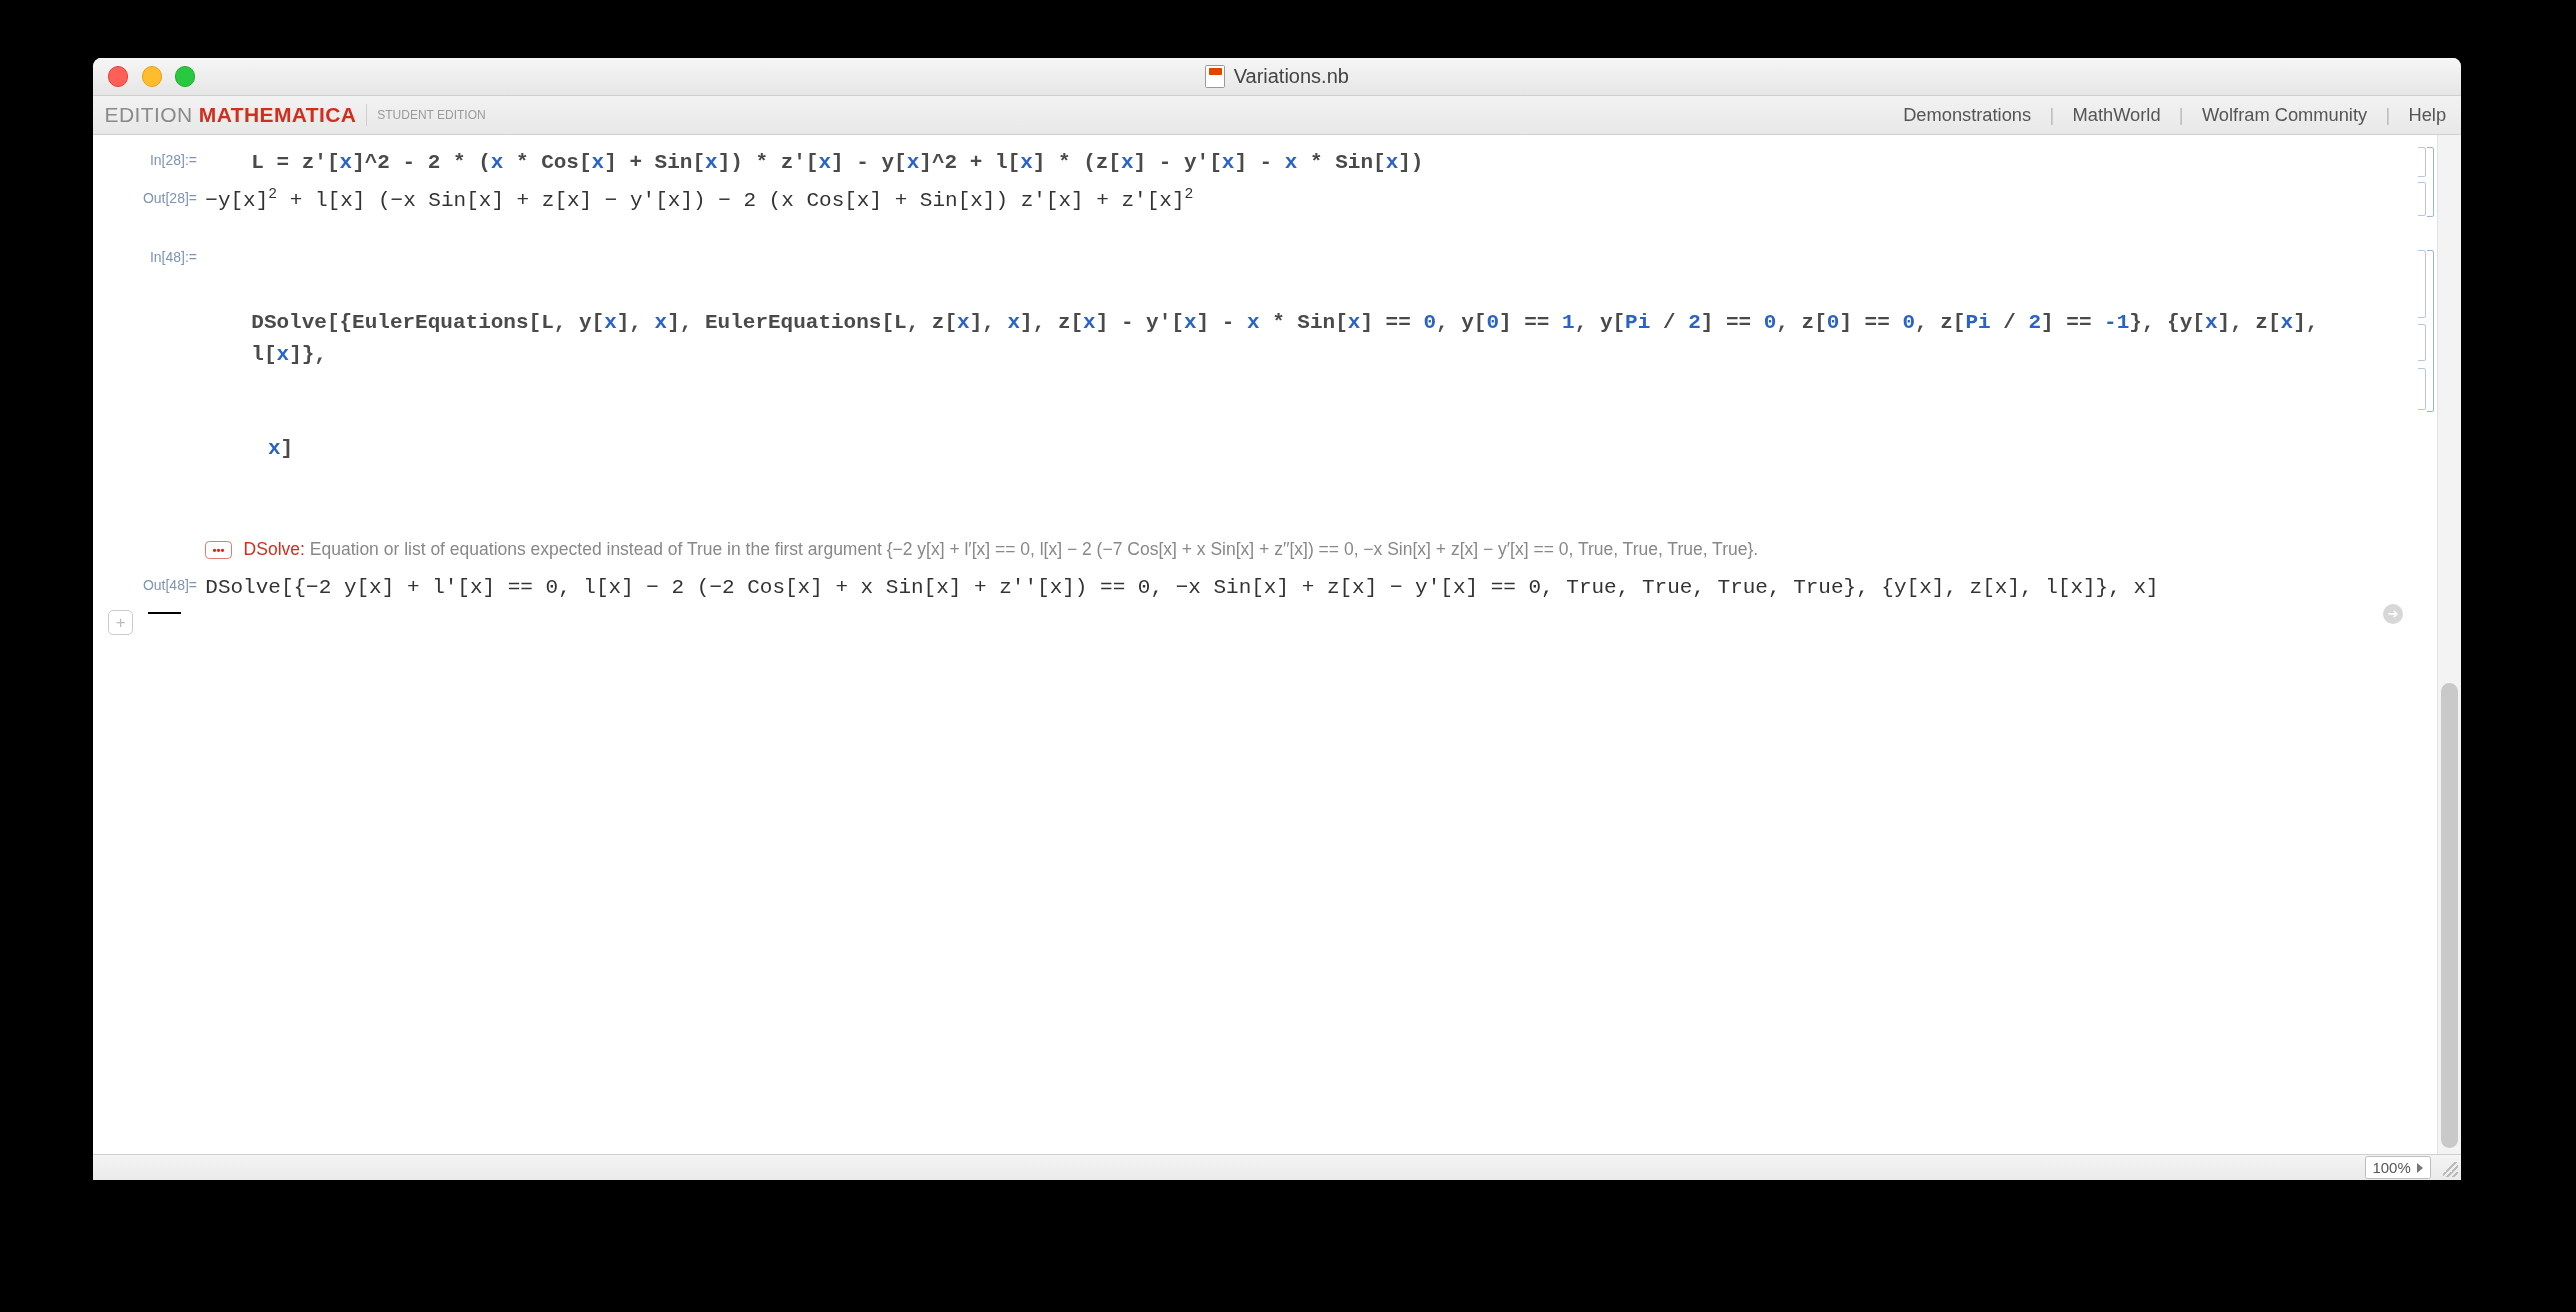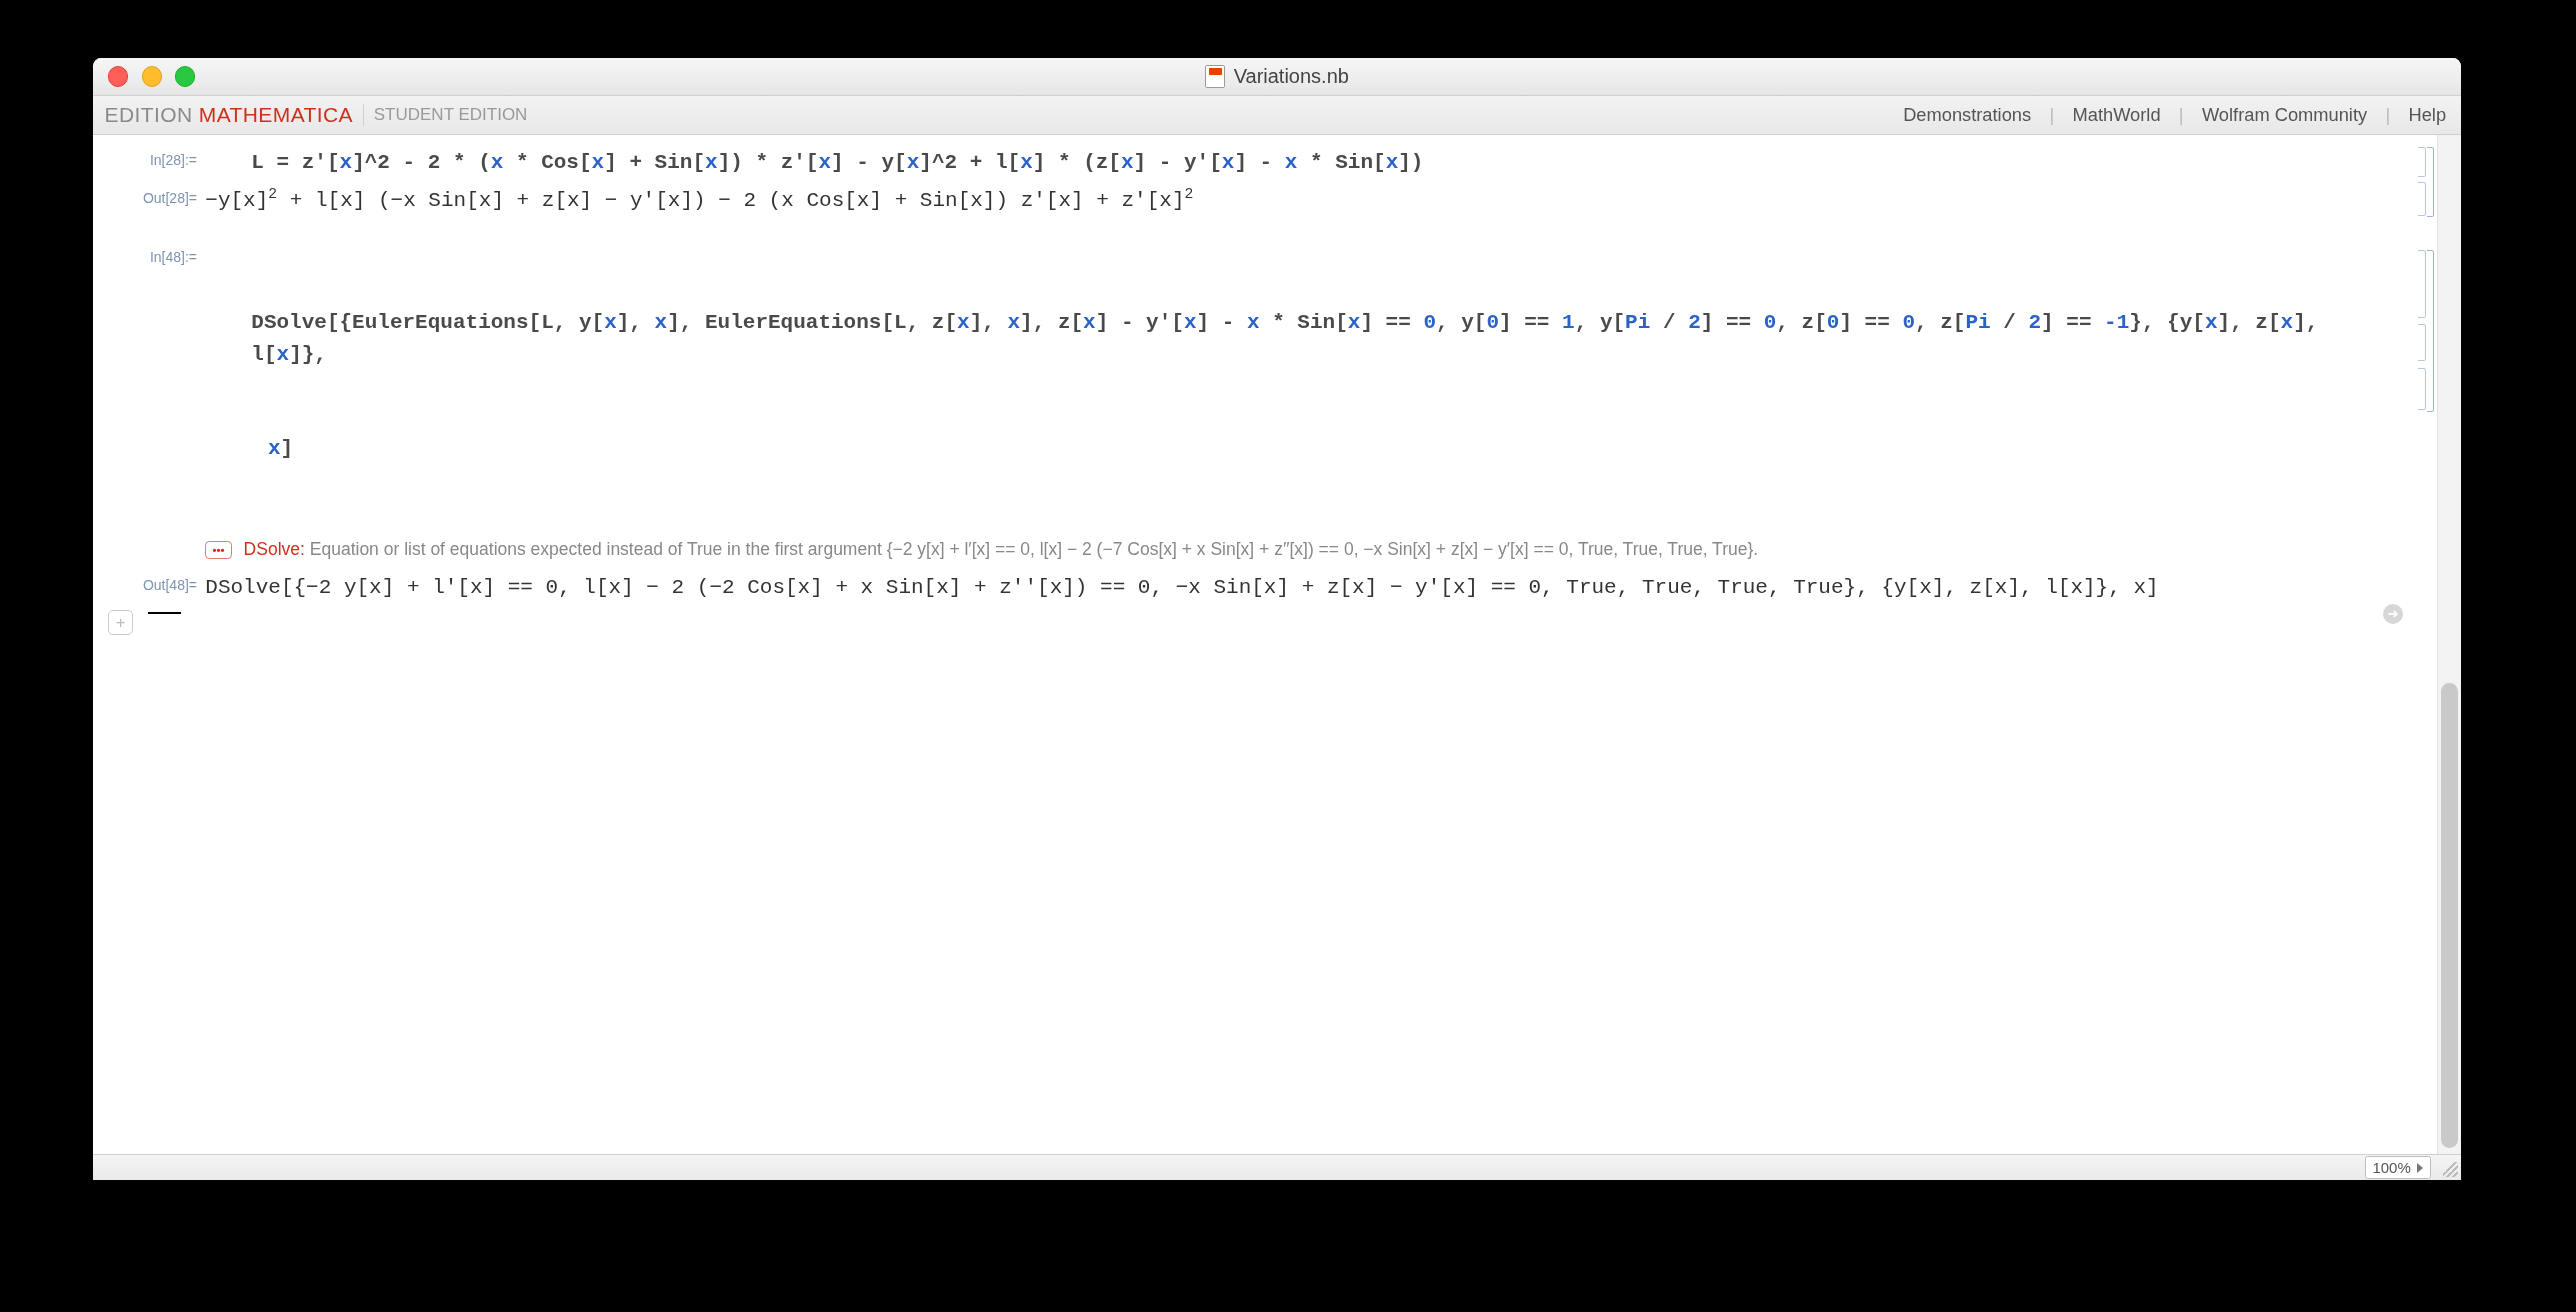--- a/index.html
+++ b/index.html
@@ -60,23 +60,23 @@
     height:38px;
     background:linear-gradient(#f2f2f2,#e8e8e8);
     border-bottom:0.8px solid #cfcfcf;
     display:flex;align-items:center;
     padding:0 11.6px;
     flex:0 0 auto;
     font-size:21px;
   }
   .brand{letter-spacing:0.4px;}
   .brand .w{color:#8a8a8a;font-weight:400;}
-  .brand .m{color:#d12f1e;font-weight:400;}
+  .brand .m{color:#d12f1e;font-weight:700;}
   .vsep{width:0.8px;height:21.6px;background:#cfcfcf;margin:0 10px;}
-  .edition{color:#9a9a9a;font-size:17px;}
+  .edition{color:#9a9a9a;font-size:12px;}
   .tb-spacer{flex:1;}
   .tb-links{display:flex;align-items:center;gap:0;font-size:18.3px;color:#555;}
   .tb-links .lnk{padding:0 3.3px;cursor:pointer;}
   .tb-links .pipe{color:#bbb;padding:0 15px;}
   
   .nb{
     flex:1 1 auto;
     background:#fff;
     position:relative;
     overflow:hidden;

